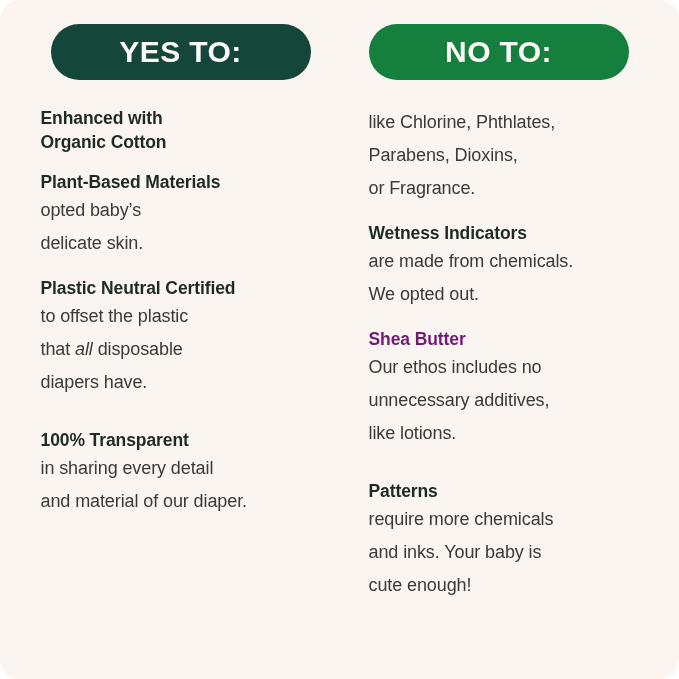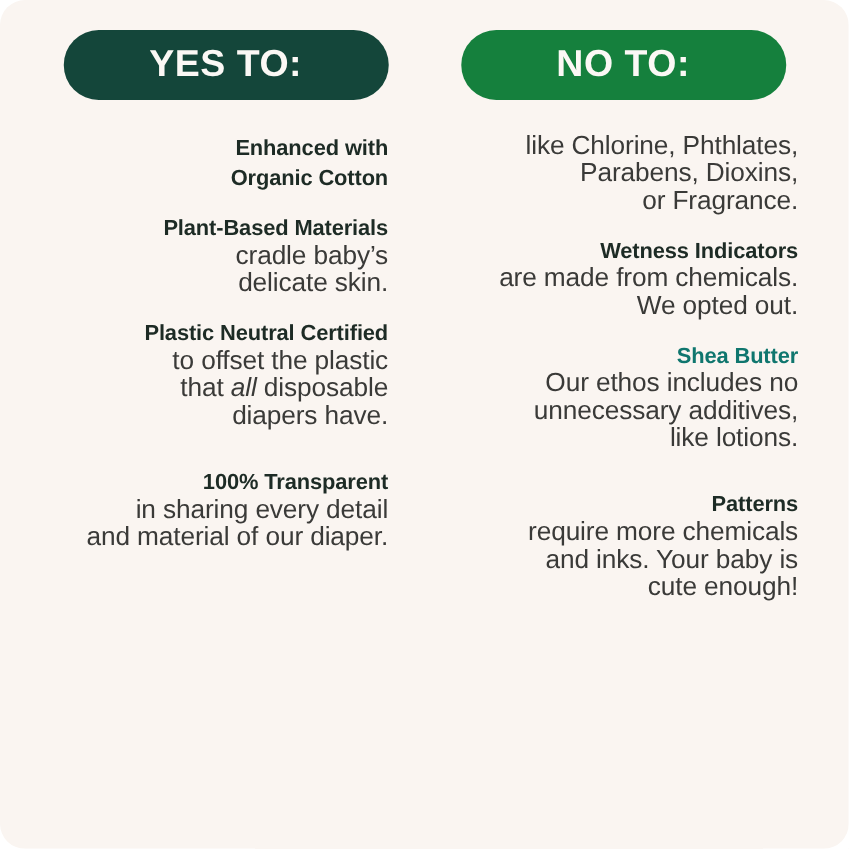--- a/index.html
+++ b/index.html
@@ -65,40 +65,40 @@
   }
 
   .column {
     width: 270px;
     display: flex;
     flex-direction: column;
     align-items: center;
   }
 
   .item {
-    text-align: right;
+    text-align: left;
     margin-bottom: 16px;
     width: 100%;
   }
   .item:last-child { margin-bottom: 0; margin-top: 13px; }
 
   .item-title {
     display: block;
     color: #1d2b25;
     font-size: 17.5px;
     line-height: 24px;
     font-weight: bold;
     letter-spacing: -0.1px;
   }
 
   .item-body {
     display: block;
     color: #3a3a38;
-    font-size: 21px;
-    line-height: 22px;
+    font-size: 18px;
+    line-height: 33px;
     font-weight: normal;
     letter-spacing: -0.1px;
   }
 
   .item-body em { font-style: italic; font-weight: normal; }
 
   .nowrap-lines { white-space: pre-line; }
 </style>
 </head>
 <body>
@@ -115,21 +115,21 @@
 
     <div class="column">
 
       <div class="item">
         <span class="item-title nowrap-lines" style="color: rgb(29, 43, 37);">Enhanced with
 Organic Cotton</span>
       </div>
 
       <div class="item">
         <span class="item-title nowrap-lines" style="color: rgb(29, 43, 37);">Plant-Based Materials</span>
-        <span class="item-body nowrap-lines" style="color: rgb(58, 58, 56);">cradle baby’s
+        <span class="item-body nowrap-lines" style="color: rgb(58, 58, 56);">opted baby’s
 delicate skin.</span>
       </div>
 
       <div class="item">
         <span class="item-title nowrap-lines" style="color: rgb(29, 43, 37);">Plastic Neutral Certified</span>
         <span class="item-body nowrap-lines" style="color: rgb(58, 58, 56);"><span>to offset the plastic
 that </span><em>all</em><span> disposable
 diapers have.</span></span>
       </div>
 
@@ -149,21 +149,21 @@
 or Fragrance.</span>
       </div>
 
       <div class="item">
         <span class="item-title nowrap-lines" style="color: rgb(29, 43, 37);">Wetness Indicators</span>
         <span class="item-body nowrap-lines" style="color: rgb(58, 58, 56);">are made from chemicals.
 We opted out.</span>
       </div>
 
       <div class="item">
-        <span class="item-title nowrap-lines" style="color: #0f766e;">Shea Butter</span>
+        <span class="item-title nowrap-lines" style="color: #701a75;">Shea Butter</span>
         <span class="item-body nowrap-lines" style="color: rgb(58, 58, 56);">Our ethos includes no
 unnecessary additives,
 like lotions.</span>
       </div>
 
       <div class="item">
         <span class="item-title nowrap-lines" style="color: rgb(29, 43, 37);">Patterns</span>
         <span class="item-body nowrap-lines" style="color: rgb(58, 58, 56);">require more chemicals
 and inks. Your baby is
 cute enough!</span>

